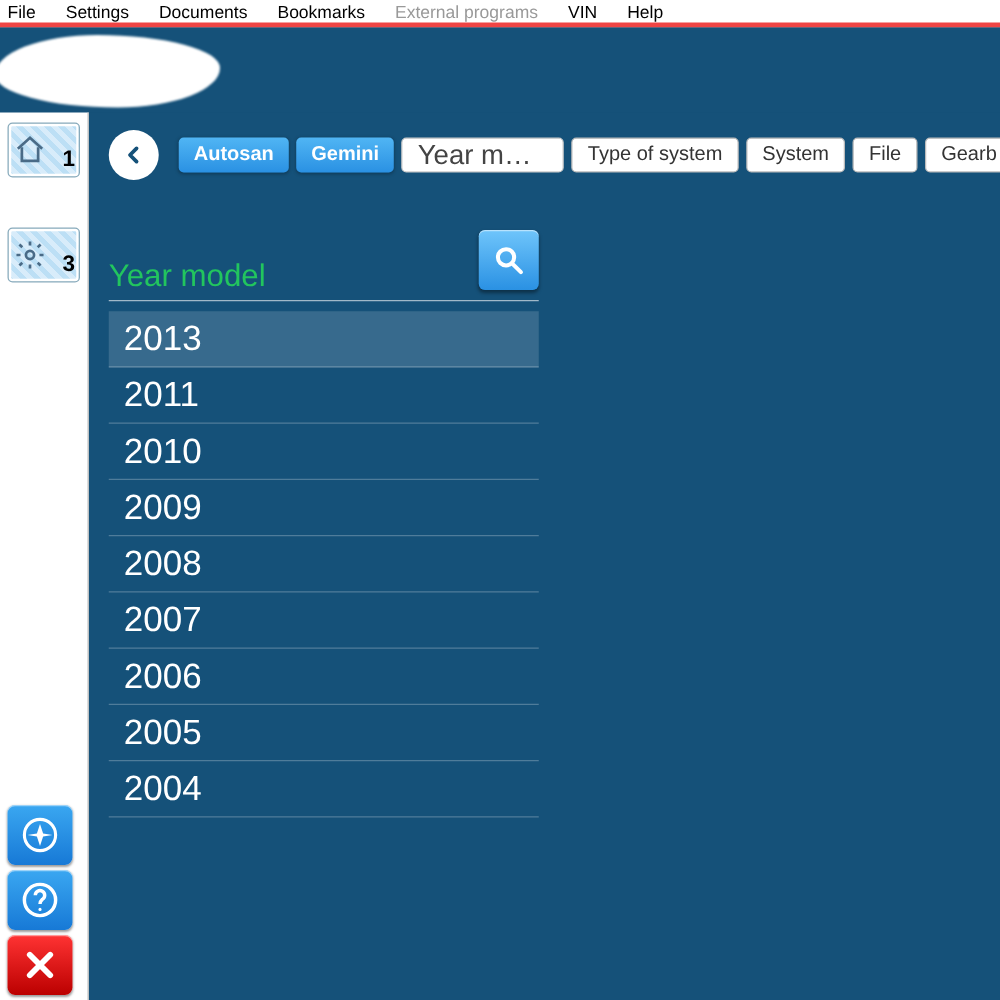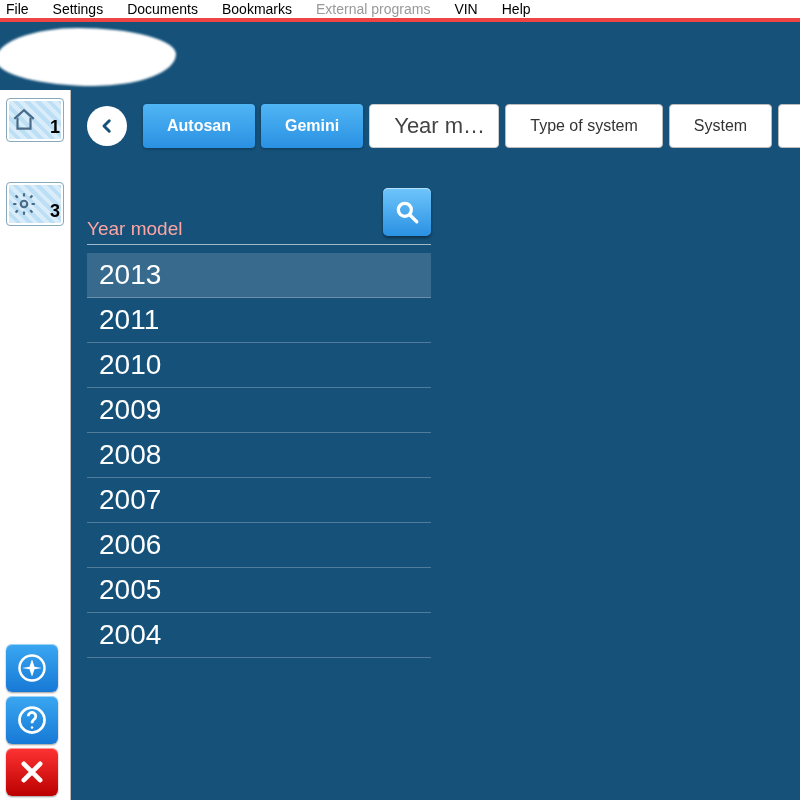--- a/index.html
+++ b/index.html
@@ -28,29 +28,29 @@
   .side-btn { width: 52px; height: 48px; border-radius: 6px; display: flex; align-items: center; justify-content: center; cursor: pointer; }
   .side-btn.blue { background: linear-gradient(#3aa7f1,#1779d6); box-shadow: inset 0 1px 0 rgba(255,255,255,.5), 0 1px 2px rgba(0,0,0,.4); }
   .side-btn.red  { background: linear-gradient(#f33,#b00); box-shadow: inset 0 1px 0 rgba(255,255,255,.5), 0 1px 2px rgba(0,0,0,.4); }
 
   
   .content { flex: 1; position: relative; padding: 14px 0 0 16px; }
 
   
   .crumbs { display: flex; align-items: center; gap: 6px; }
   .back-circle { width: 40px; height: 40px; border-radius: 50%; background: #fff; display: flex; align-items: center; justify-content: center; cursor: pointer; margin-right: 10px; }
-  .pill { height: 44px; padding: 0 24px; display: flex; align-items: center; border-radius: 4px; font-size: 16px; font-weight: bold; cursor: pointer; white-space: nowrap; }
+  .pill { height: 28px; padding: 0 12px; display: flex; align-items: center; border-radius: 4px; font-size: 16px; font-weight: bold; cursor: pointer; white-space: nowrap; }
   .pill.active-blue { background: linear-gradient(#50b5f4,#2a91e3); color: #fff; box-shadow: 0 1px 3px rgba(0,0,0,.3); }
   .pill.current { background: #fff; color: #444; font-size: 22px; font-weight: normal; width: 130px; overflow: hidden; text-overflow: ellipsis; border: 1px solid #ccc; }
   .pill.inactive { background: #fff; color: #333; border: 1px solid #bbb; font-weight: normal; }
 
   
   .list-section { margin-top: 40px; width: 344px; }
   .list-header { display: flex; align-items: end; justify-content: space-between; border-bottom: 1px solid rgba(255,255,255,.6); padding-bottom: 4px; }
-  .list-title { color: #fca5a5; font-size: 19px; }
+  .list-title { color: #22c55e; font-size: 25px; }
   .search-btn { width: 48px; height: 48px; border-radius: 5px; background: linear-gradient(#6fc5fb,#2a91e3); display: flex; align-items: center; justify-content: center; cursor: pointer; box-shadow: inset 0 1px 0 rgba(255,255,255,.5), 0 2px 3px rgba(0,0,0,.4); margin-bottom: 4px; }
   .year-list { margin-top: 8px; }
   .year-item { font-size: 28px; color: #fff; padding: 6px 12px; border-bottom: 1px solid rgba(255,255,255,.25); cursor: pointer; }
   .year-item.selected { background: rgba(255,255,255,.15); }
 </style>
 </head>
 <body>
 
 <div class="menubar">
   <span class="item">File</span>

